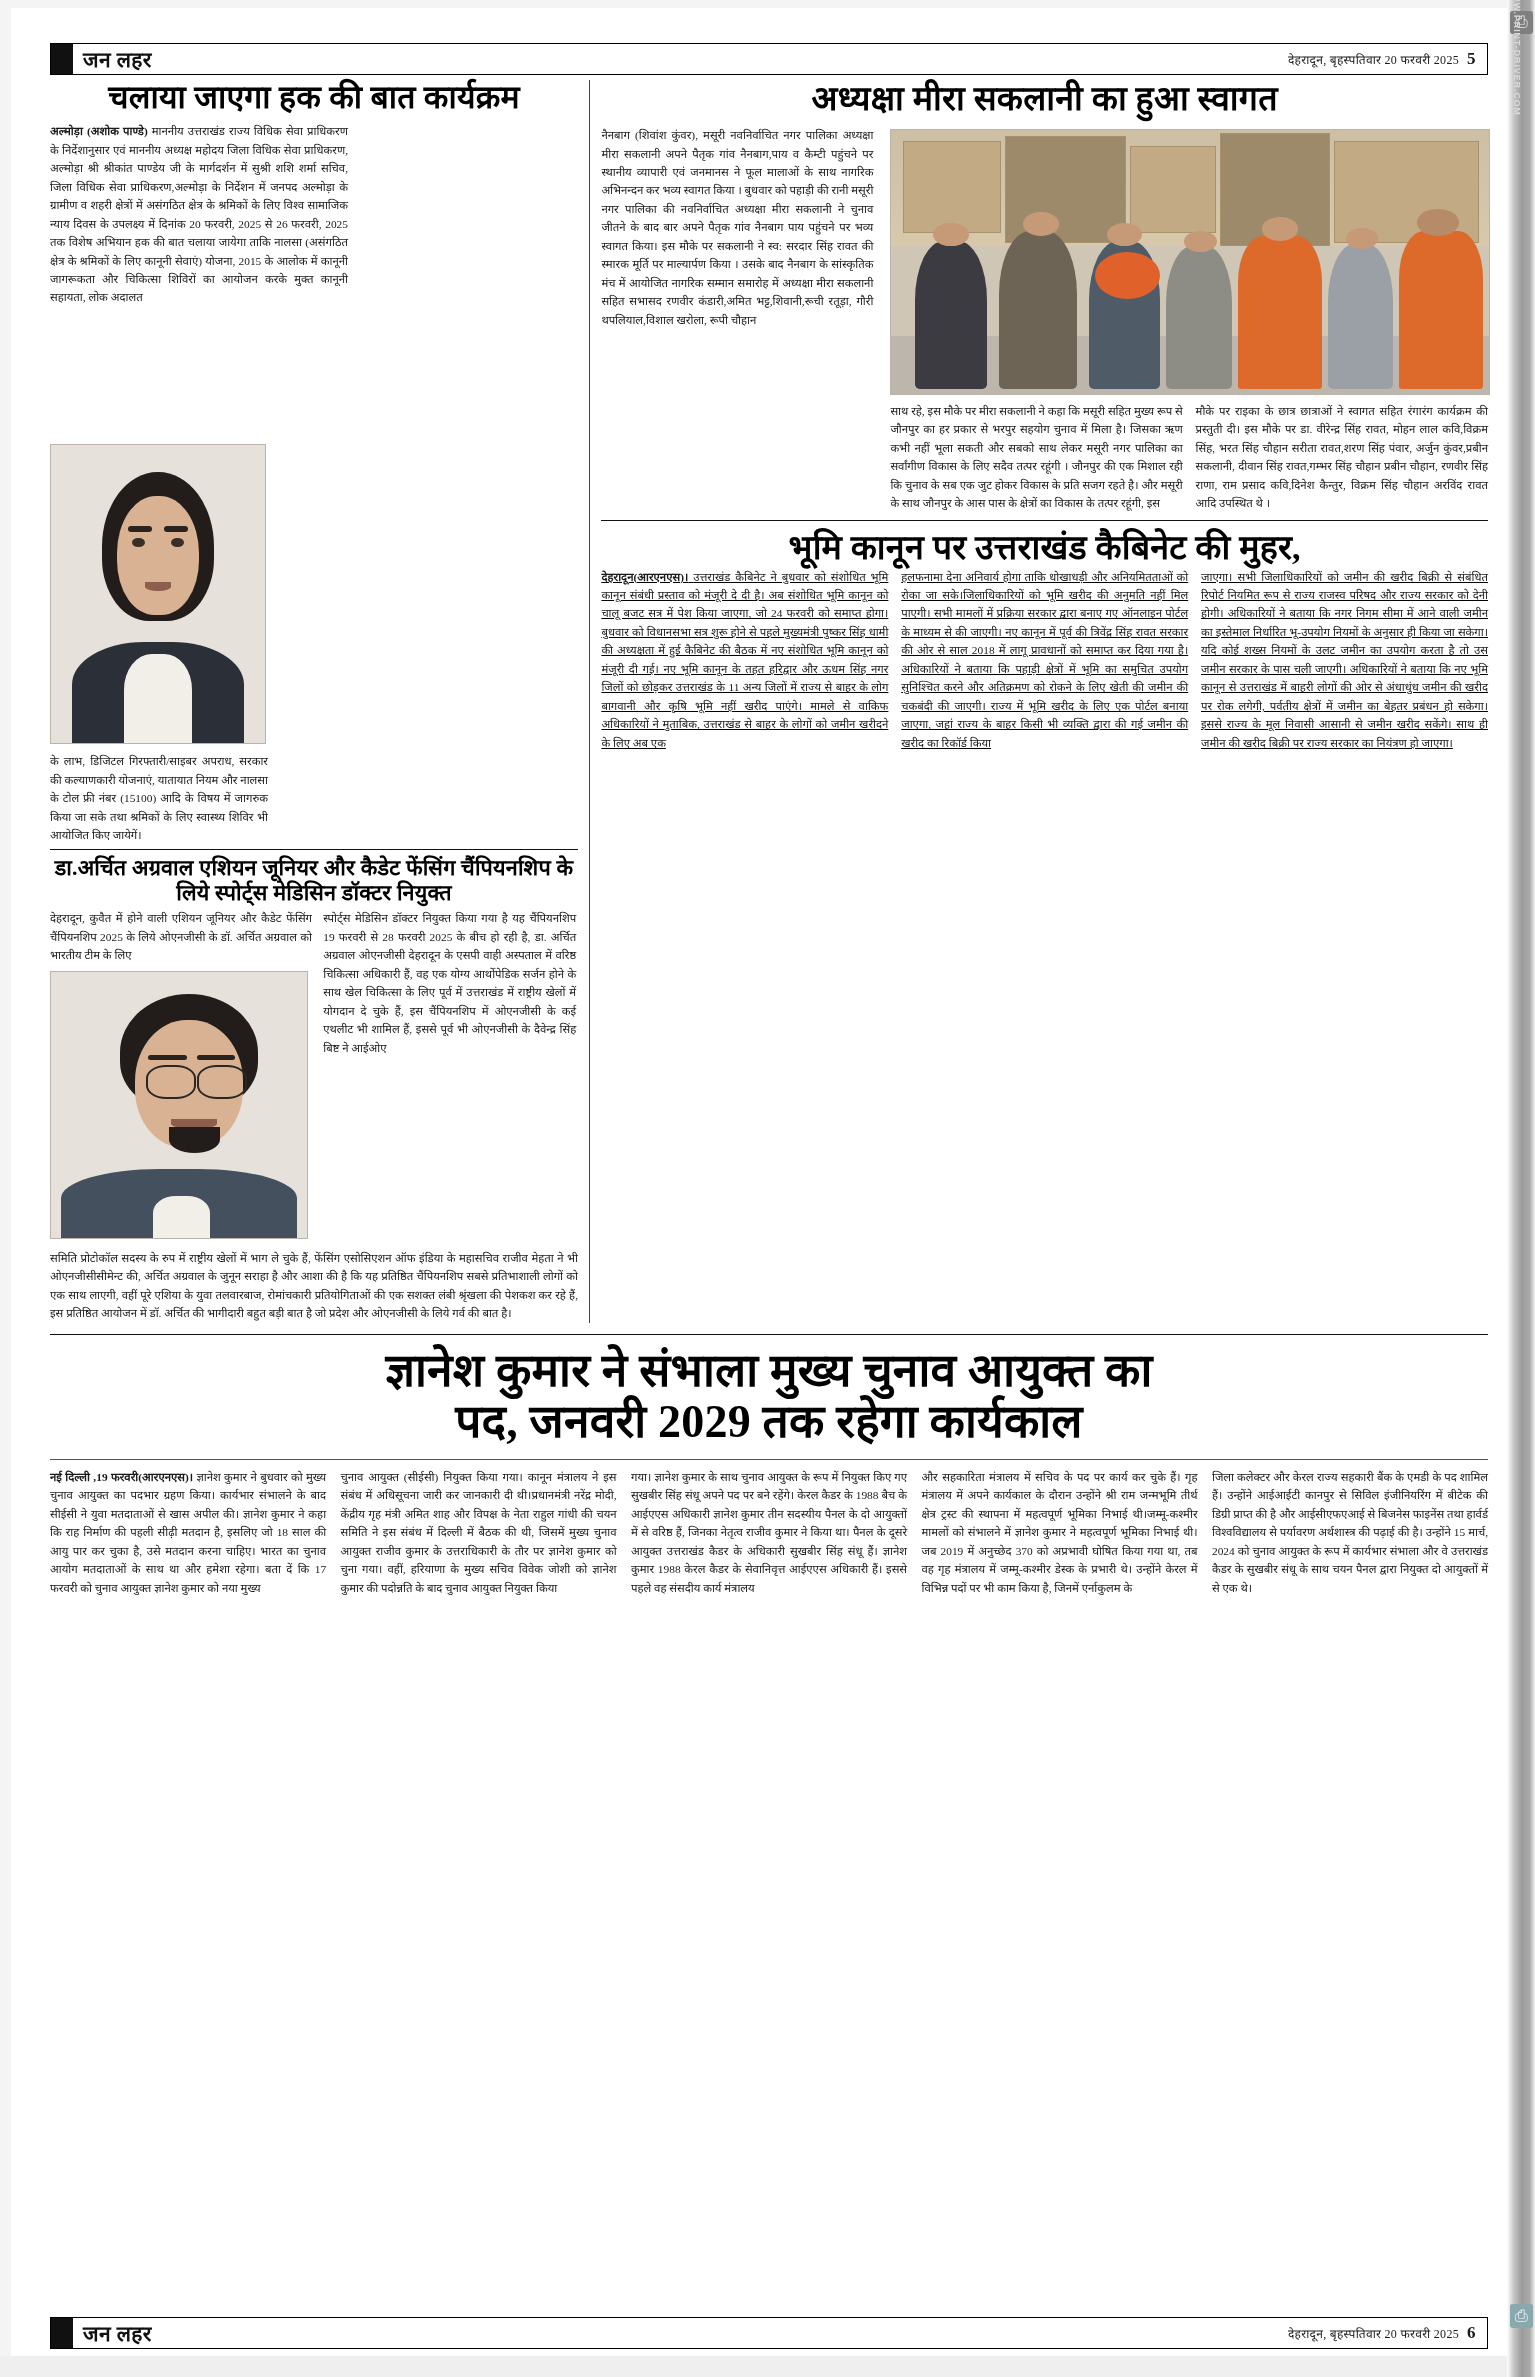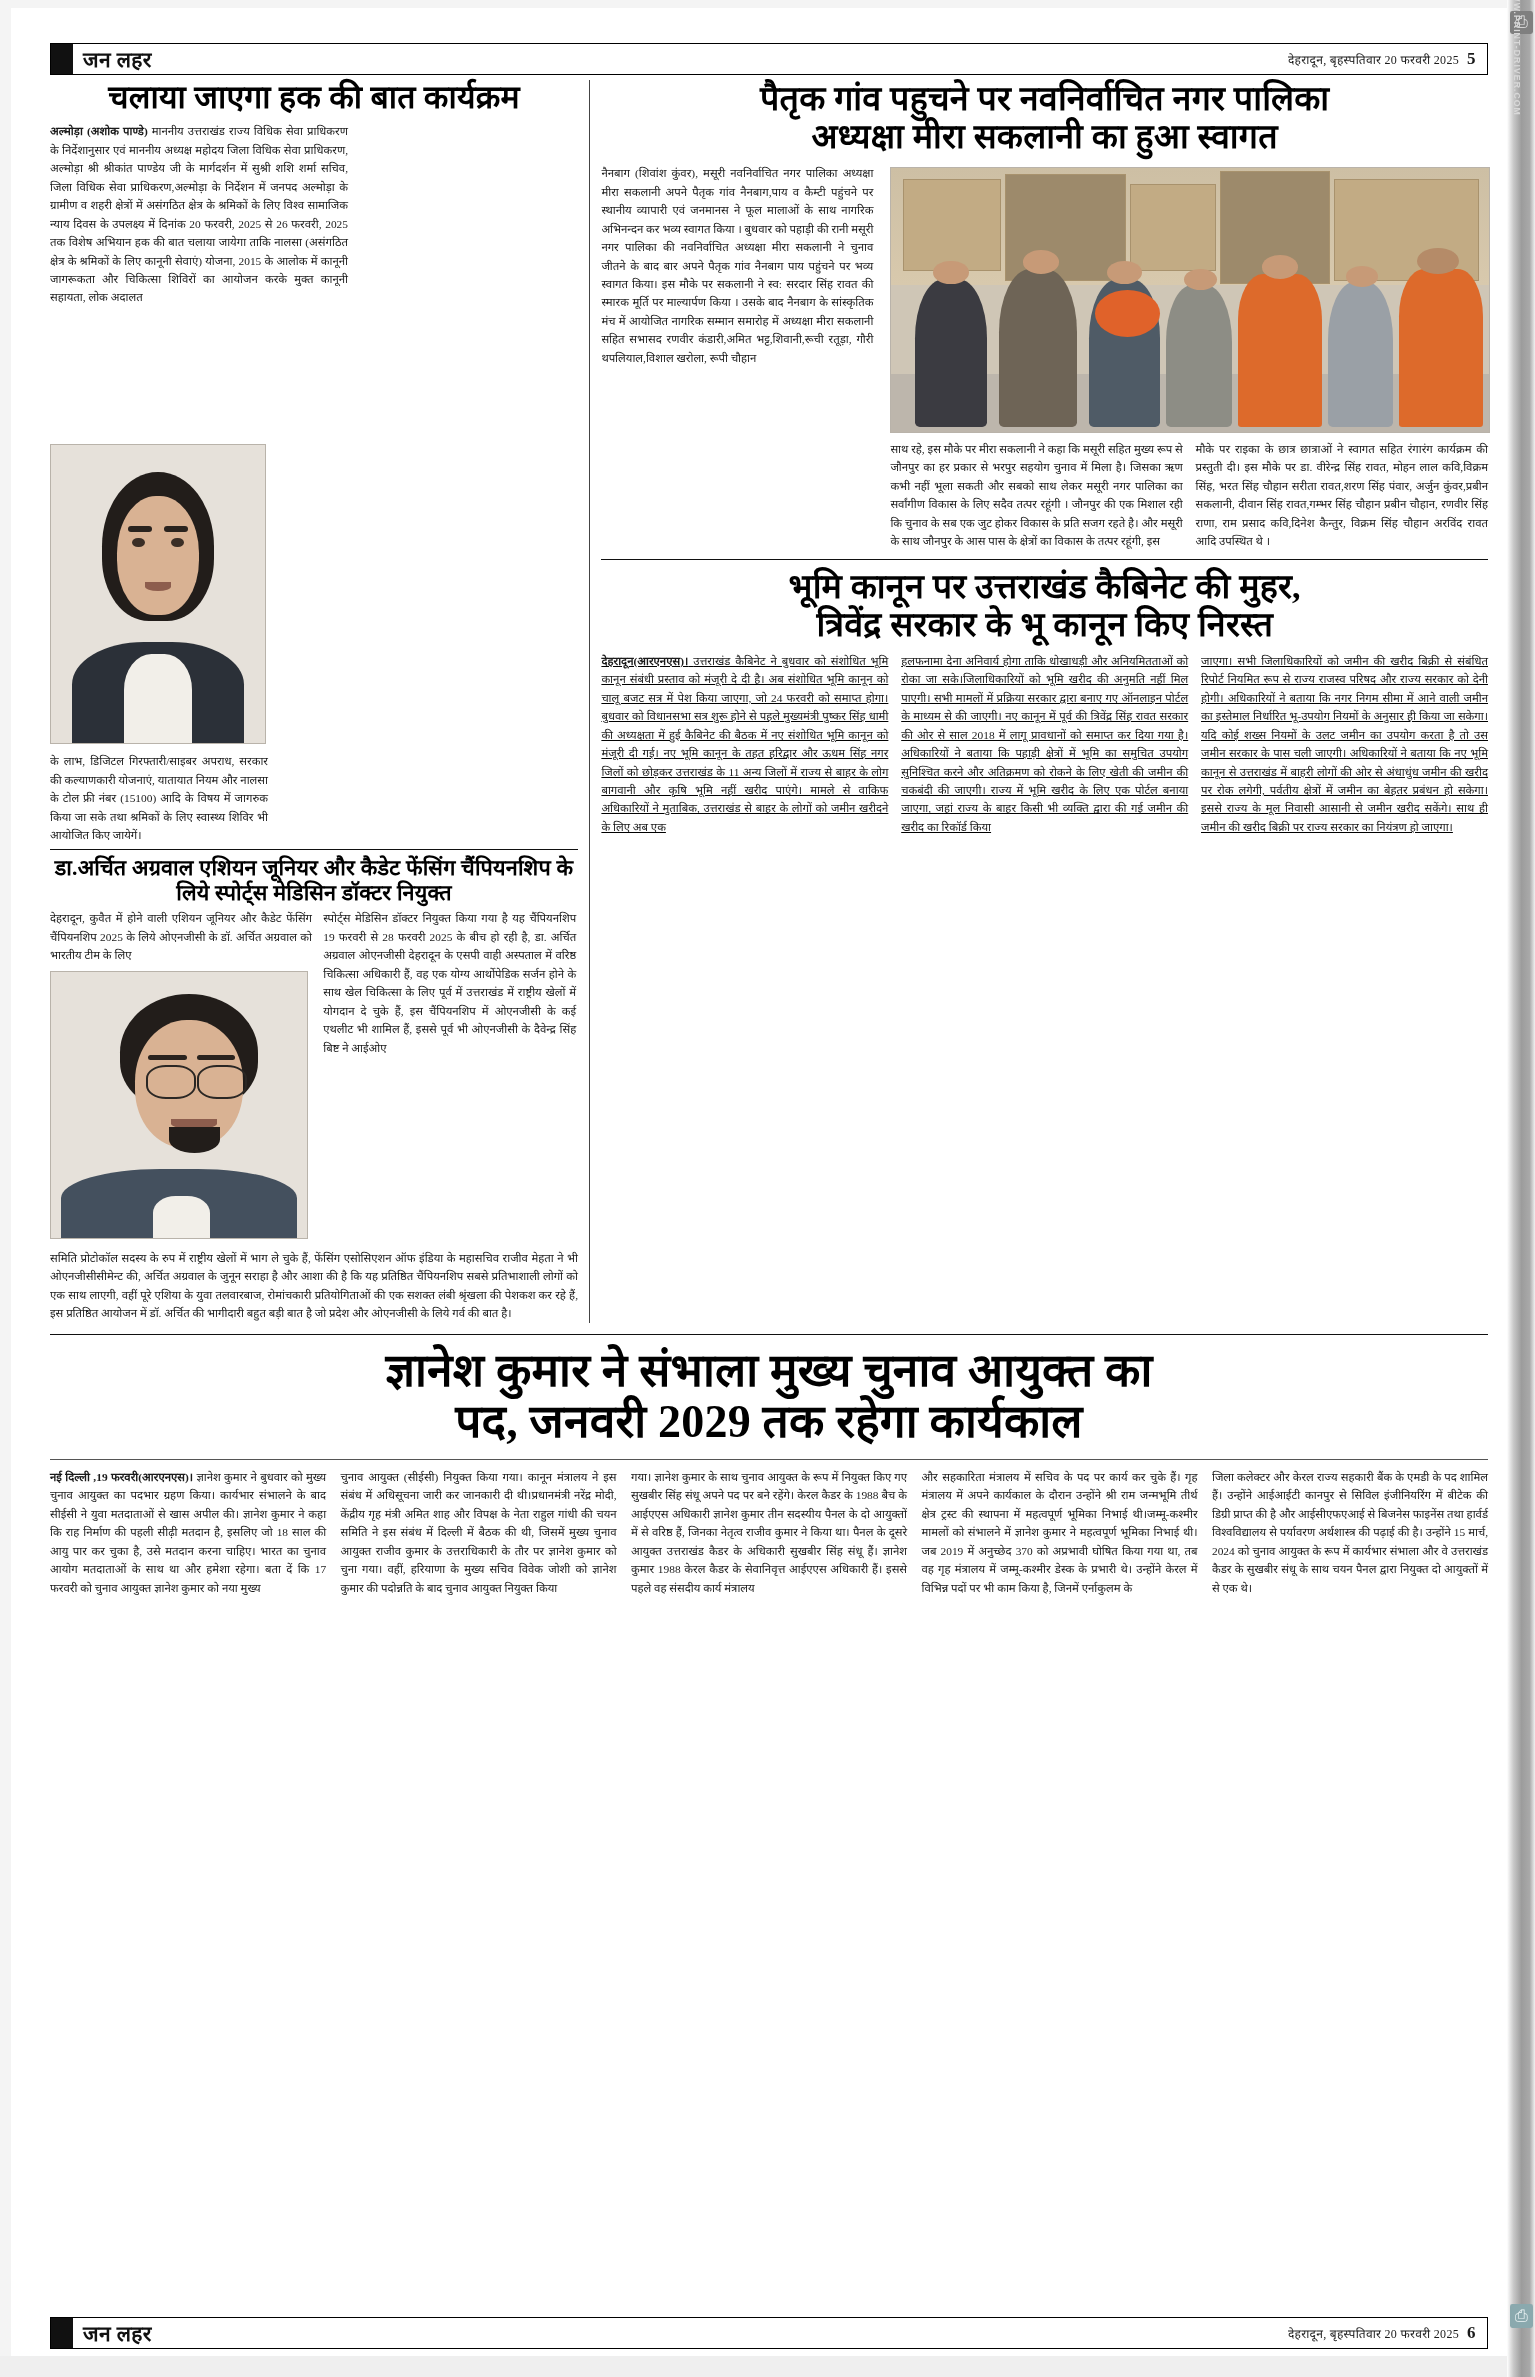--- a/index.html
+++ b/index.html
@@ -184,21 +184,20 @@
           </div>
           <div class="bodytext" style="margin-top:4.8px;">समिति प्रोटोकॉल सदस्य के रुप में राष्ट्रीय खेलों में भाग ले चुके हैं, फेंसिंग एसोसिएशन ऑफ इंडिया के महासचिव राजीव मेहता ने भी ओएनजीसीसीमेन्ट की, अर्चित अग्रवाल के जुनून सराहा है और आशा की है कि यह प्रतिष्ठित चैंपियनशिप सबसे प्रतिभाशाली लोगों को एक साथ लाएगी, वहीं पूरे एशिया के युवा तलवारबाज, रोमांचकारी प्रतियोगिताओं की एक सशक्त लंबी श्रृंखला की पेशकश कर रहे हैं, इस प्रतिष्ठित आयोजन में डॉ. अर्चित की भागीदारी बहुत बड़ी बात है जो प्रदेश और ओएनजीसी के लिये गर्व की बात है।</div>
         </div>
       </div>
 
       <div style="width:0;border-left:0.8px solid #444;align-self:stretch;margin:0 11.2px;"></div>
 
       <div style="flex:1;">
 
         <div>
-          <h1 class="hl hl-b">पैतृक गांव  पहुचने पर नवनिर्वाचित नगर पालिका</h1>
           <h1 class="hl hl-b" style="margin-bottom:8px;">अध्यक्षा मीरा सकलानी का हुआ स्वागत</h1>
 
           <div style="display:flex;gap:17px;">
             <div style="width:272px;flex:0 0 272px;">
               <div class="bodytext">नैनबाग (शिवांश कुंवर), मसूरी नवनिर्वाचित नगर पालिका अध्यक्षा मीरा सकलानी अपने पैतृक गांव नैनबाग,पाय व कैम्टी पहुंचने पर स्थानीय व्यापारी एवं जनमानस ने फूल मालाओं के साथ नागरिक अभिनन्दन कर भव्य स्वागत किया । बुधवार को पहाड़ी की रानी मसूरी नगर पालिका की नवनिर्वाचित अध्यक्षा मीरा सकलानी ने चुनाव जीतने के बाद बार अपने पैतृक गांव नैनबाग पाय पहुंचने पर भव्य स्वागत किया। इस मौके पर सकलानी ने स्व: सरदार सिंह रावत की स्मारक मूर्ति पर माल्यार्पण किया । उसके बाद नैनबाग के सांस्कृतिक मंच में आयोजित नागरिक सम्मान समारोह में अध्यक्षा मीरा सकलानी सहित सभासद  रणवीर  कंडारी,अमित भट्ट,शिवानी,रूची  रतूड़ा,  गौरी थपलियाल,विशाल खरोला, रूपी चौहान</div>
             </div>
             <div style="flex:1;">
               <div class="photo ph-crowd" style="width:100%;height:264px;margin:3.2px 0 6.4px 0;">
                 <div class="sky"></div>
                 <div class="bldg" style="left:2%;top:4%;width:16%;height:34%;"></div>
@@ -226,21 +225,20 @@
               <div style="display:flex;gap:12.8px;">
                 <div style="flex:1;" class="bodytext">साथ रहे, इस मौके पर मीरा सकलानी ने कहा कि मसूरी सहित मुख्य रूप से जौनपुर का हर प्रकार से भरपुर सहयोग चुनाव में मिला है। जिसका ऋण कभी नहीं भूला सकती और सबको साथ लेकर मसूरी नगर पालिका का सर्वांगीण विकास के लिए सदैव तत्पर रहूंगी । जौनपुर की एक मिशाल रही कि चुनाव के सब एक जुट होकर विकास के प्रति सजग रहते है। और मसूरी के साथ जौनपुर के आस पास के क्षेत्रों का विकास के  तत्पर रहूंगी, इस</div>
                 <div style="flex:1;" class="bodytext">मौके पर राइका के छात्र छात्राओं ने स्वागत सहित रंगारंग कार्यक्रम की प्रस्तुती दी। इस मौके पर डा. वीरेन्द्र सिंह रावत, मोहन लाल कवि,विक्रम सिंह, भरत सिंह चौहान सरीता रावत,शरण सिंह पंवार, अर्जुन कुंवर,प्रबीन सकलानी, दीवान सिंह रावत,गम्भर सिंह चौहान प्रबीन चौहान, रणवीर सिंह राणा, राम प्रसाद कवि,दिनेश कैन्तुर, विक्रम सिंह चौहान अरविंद रावत आदि उपस्थित थे ।</div>
               </div>
             </div>
           </div>
         </div>
 
         <div style="margin-top:8px;border-top:1.6px solid #111;padding-top:8px;">
           <h1 class="hl hl-mid">भूमि कानून पर उत्तराखंड कैबिनेट की मुहर,</h1>
-          <h1 class="hl hl-mid" style="margin-bottom:8px;">त्रिवेंद्र सरकार के भू कानून किए निरस्त</h1>
 
           <div style="display:flex;gap:12.8px;text-decoration:underline;">
             <div style="flex:1;" class="bodytext">
               <span class="lede">देहरादून(आरएनएस)।</span>
               <span>उत्तराखंड कैबिनेट ने बुधवार को संशोधित भूमि कानून संबंधी प्रस्ताव को मंजूरी दे दी है। अब संशोधित भूमि कानून को चालू बजट सत्र में पेश किया जाएगा, जो 24 फरवरी को समाप्त होगा। बुधवार को विधानसभा सत्र शुरू होने से पहले मुख्यमंत्री पुष्कर सिंह धामी की अध्यक्षता में हुई कैबिनेट की बैठक में नए संशोधित भूमि कानून को मंजूरी दी गई। नए भूमि कानून के तहत हरिद्वार और ऊधम सिंह नगर जिलों को छोड़कर उत्तराखंड के 11 अन्य जिलों में राज्य से बाहर के लोग बागवानी और कृषि भूमि नहीं खरीद पाएंगे। मामले से वाकिफ अधिकारियों ने मुताबिक, उत्तराखंड से बाहर के लोगों को जमीन खरीदने के लिए अब एक</span>
             </div>
             <div style="flex:1;" class="bodytext">हलफनामा देना अनिवार्य होगा ताकि धोखाधड़ी और अनियमितताओं को रोका जा सके।जिलाधिकारियों को भूमि खरीद की अनुमति नहीं मिल पाएगी। सभी मामलों में प्रक्रिया सरकार द्वारा बनाए गए ऑनलाइन पोर्टल के माध्यम से की जाएगी। नए कानून में पूर्व की त्रिवेंद्र सिंह रावत सरकार की ओर से साल 2018 में लागू प्रावधानों को समाप्त कर दिया गया है। अधिकारियों ने बताया कि पहाड़ी क्षेत्रों में भूमि का समुचित उपयोग सुनिश्चित करने और अतिक्रमण को रोकने के लिए खेती की जमीन की चकबंदी की जाएगी। राज्य में भूमि खरीद के लिए एक पोर्टल बनाया जाएगा, जहां राज्य के बाहर किसी भी व्यक्ति द्वारा की गई जमीन की खरीद का रिकॉर्ड किया</div>
             <div style="flex:1;" class="bodytext">जाएगा। सभी जिलाधिकारियों को जमीन की खरीद बिक्री से संबंधित रिपोर्ट नियमित रूप से राज्य राजस्व परिषद और राज्य सरकार को देनी होगी। अधिकारियों ने बताया कि नगर निगम सीमा में आने वाली जमीन का इस्तेमाल निर्धारित भू-उपयोग नियमों के अनुसार ही किया जा सकेगा। यदि कोई शख्स नियमों के उलट जमीन का उपयोग करता है तो उस जमीन सरकार के पास चली जाएगी। अधिकारियों ने बताया कि नए भूमि कानून से उत्तराखंड में बाहरी लोगों की ओर से अंधाधुंध जमीन की खरीद पर रोक लगेगी, पर्वतीय क्षेत्रों में जमीन का बेहतर प्रबंधन हो सकेगा। इससे राज्य के मूल निवासी आसानी से जमीन खरीद सकेंगे। साथ ही जमीन की खरीद बिक्री पर राज्य सरकार का नियंत्रण हो जाएगा।</div>
           </div>
         </div>

